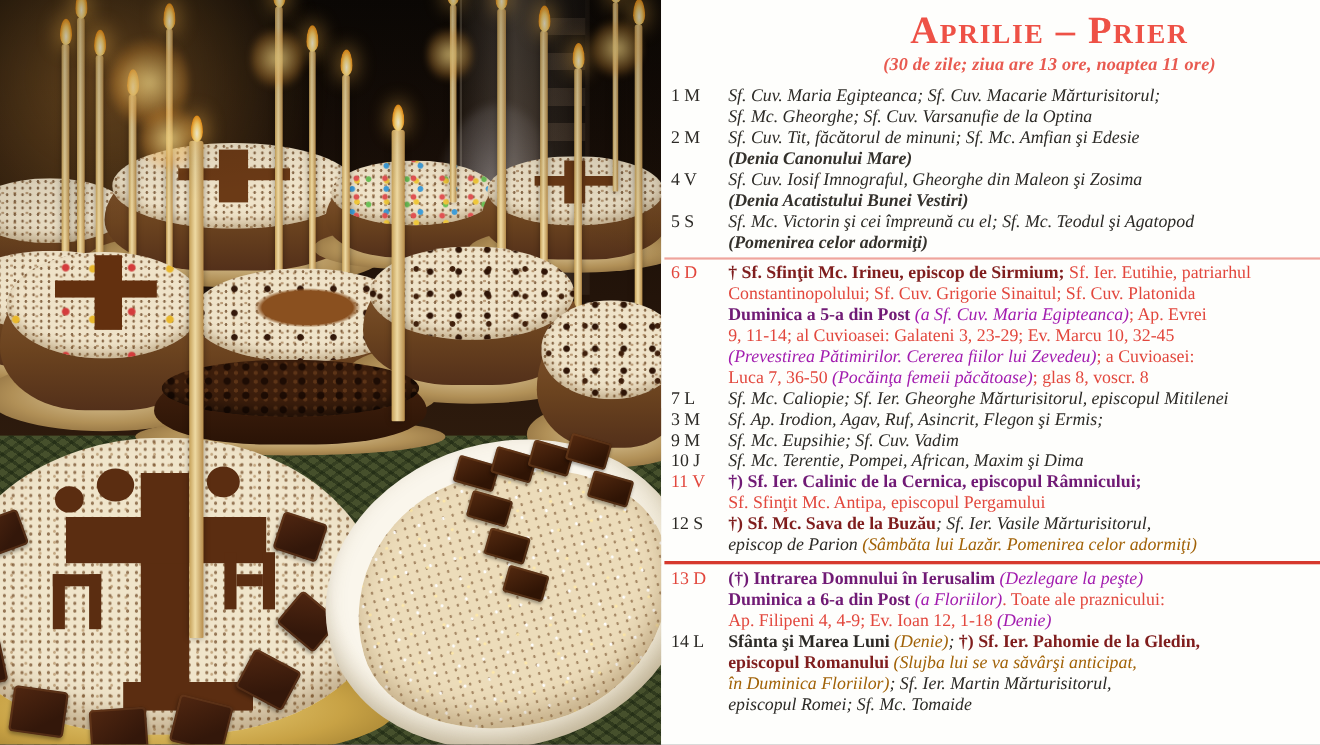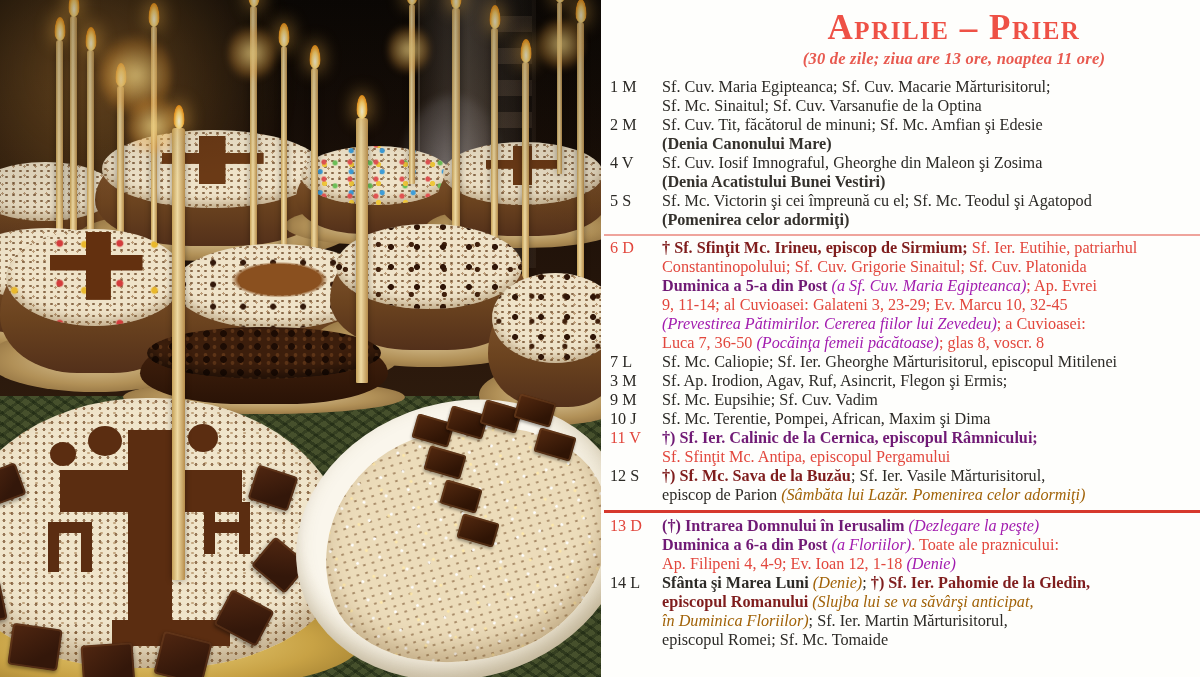--- a/index.html
+++ b/index.html
@@ -117,24 +117,24 @@
     font-size:35px;line-height:42px;letter-spacing:1.5px;color:#ee5146;}
   .cal-subtitle{text-align:center;font-style:italic;font-weight:600;font-size:16.5px;
     line-height:20px;color:#e85a50;letter-spacing:.2px;}
   .rows{margin-top:9px;}
   .row{display:flex;}
   .day{flex:0 0 61px;width:61px;box-sizing:border-box;padding-left:9px;
     font-size:16.2px;line-height:19px;color:#2c2a26;}
   .day.red{color:#e2473d;}
   .content{flex:1;min-width:0;}
   .line{position:relative;height:19px;font-size:16.2px;line-height:19px;white-space:nowrap;}
-  .sg-k{color:#2c2a26;}
+  .sg-k{color:#2c2a26;font-style:italic;}
   .sg-kb{color:#2c2a26;font-weight:700;}
   .sg-ki{color:#a16207;font-style:italic;}
-  .sg-kbi{color:#34312c;font-weight:600;}
+  .sg-kbi{color:#34312c;font-style:italic;font-weight:600;}
   .sg-nb{color:#7f1d1d;font-weight:700;}
   .sg-r{color:#e2473d;}
   .sg-rb{color:#701a75;font-weight:700;}
   .sg-ri{color:#a21caf;font-style:italic;}
   .sep{margin:4px 6px 3px 3px;height:2px;background:#efa49c;border:none;}
   .sep-strong{margin:5px 8px 4px 3px;height:3px;background:#d6392d;}
   .cal-icon{position:absolute;top:1px;display:inline-block;}
   .ic-half-moon{right:40px;width:15px;height:15px;border-radius:50%;border:1.5px solid #3c3c3c;
     background:linear-gradient(90deg,#3c3c3c 0 50%,#ffffff 50% 100%);}
   .ic-full-moon{right:42px;width:15px;height:15px;border-radius:50%;border:1.4px solid #9a9a8e;
@@ -308,21 +308,21 @@
   </div>
 
   <div class="calendar">
     <h1 class="cal-title">Aprilie – Prier</h1>
     <div class="cal-subtitle">(30 de zile; ziua are 13 ore, noaptea 11 ore)</div>
     <div class="rows" id="rows">
         <div class="row">
           <div class="day">1 M</div>
           <div class="content">
             <div class="line"><span class="sg-k">Sf. Cuv. Maria Egipteanca; Sf. Cuv. Macarie Mărturisitorul;</span></div>
-            <div class="line"><span class="sg-k">Sf. Mc. Sinaitul; Sf. Cuv. Varsanufie de la Optina</span></div>
+            <div class="line"><span class="sg-k">Sf. Mc. Gheorghe; Sf. Cuv. Varsanufie de la Optina</span></div>
           </div>
         </div>
         <div class="row">
           <div class="day">2 M</div>
           <div class="content">
             <div class="line"><span class="sg-k">Sf. Cuv. Tit, făcătorul de minuni; Sf. Mc. Amfian şi Edesie</span></div>
             <div class="line"><span class="sg-kbi">(Denia Canonului Mare)</span></div>
           </div>
         </div>
         <div class="row">

